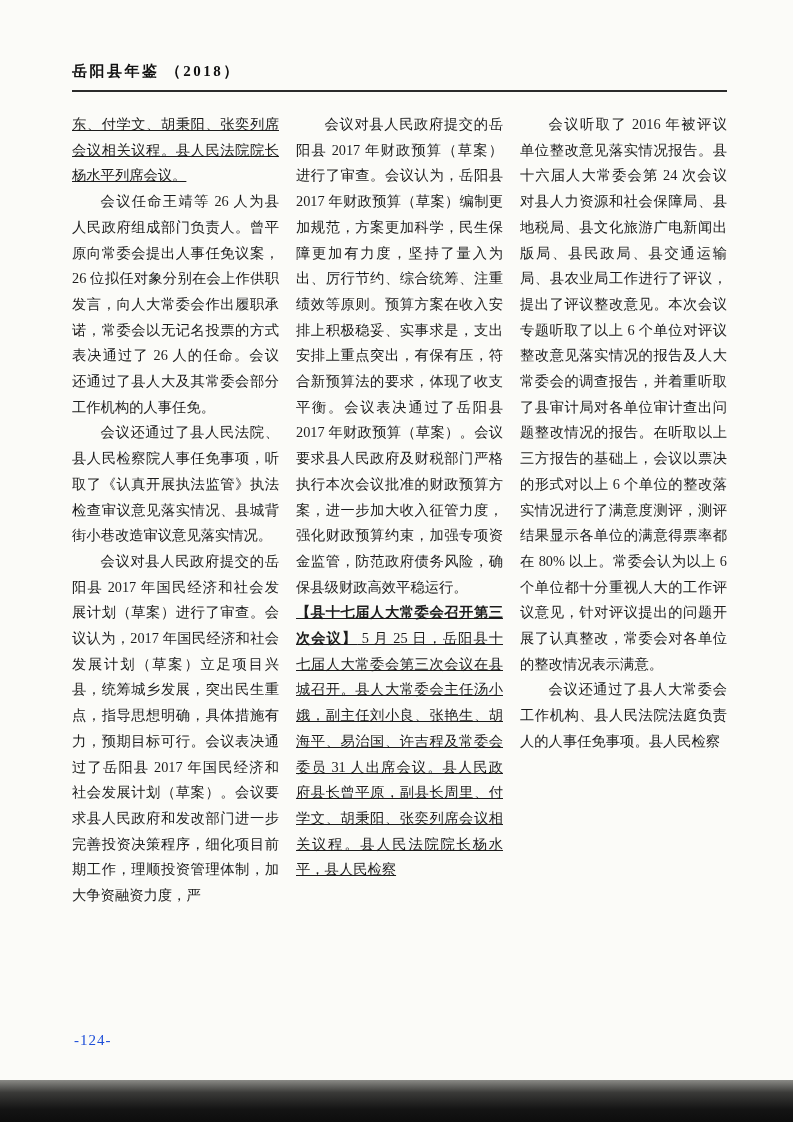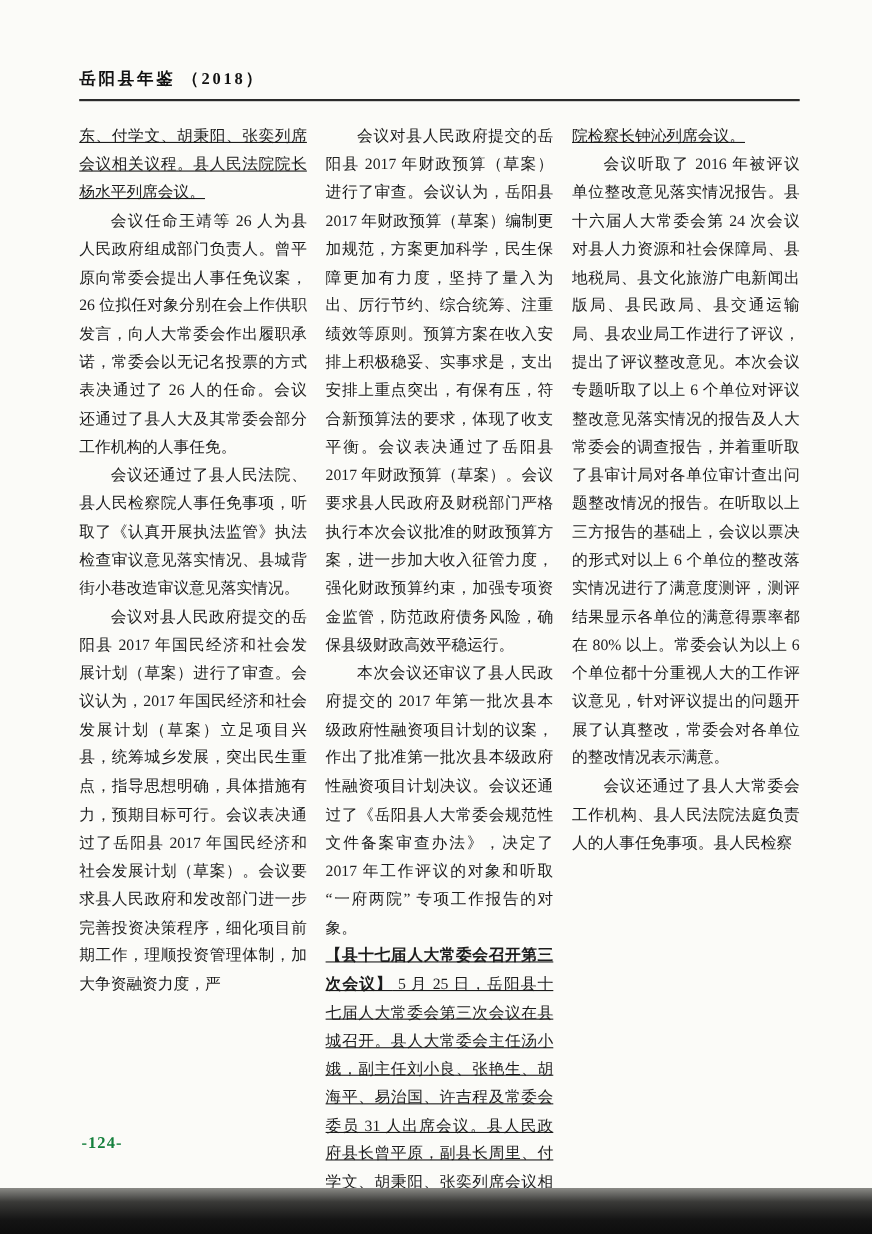--- a/index.html
+++ b/index.html
@@ -49,23 +49,23 @@
   p.indent { text-indent: 2em; }
   p.noindent { text-indent: 0; text-decoration: underline; }
   .entry-head {
     font-family: "Liberation Sans", "DejaVu Sans", sans-serif;
     font-weight: bold;
   }
   .page-number {
     position: absolute;
     left: 74px; top: 1032px;
     font-size: 15px;
-    font-weight: bold;
+    font-weight: normal;
     letter-spacing: 1px;
-    color: #15803d;
+    color: #1d4ed8;
   }
   .scan-edge {
     position: absolute;
     left: 0; right: 0; bottom: 0;
     height: 42px;
     background: linear-gradient(180deg, #8a8a86 0%, #3a3a38 30%, #141414 70%, #0d0d0d 100%);
   }
 </style>
 </head>
 <body>
@@ -81,28 +81,26 @@
 
     <section class="col">
       <p class="noindent">东、付学文、胡秉阳、张奕列席会议相关议程。县人民法院院长杨水平列席会议。</p>
       <p class="indent">会议任命王靖等 26 人为县人民政府组成部门负责人。曾平原向常委会提出人事任免议案，26 位拟任对象分别在会上作供职发言，向人大常委会作出履职承诺，常委会以无记名投票的方式表决通过了 26 人的任命。会议还通过了县人大及其常委会部分工作机构的人事任免。</p>
       <p class="indent">会议还通过了县人民法院、县人民检察院人事任免事项，听取了《认真开展执法监管》执法检查审议意见落实情况、县城背街小巷改造审议意见落实情况。</p>
       <p class="indent">会议对县人民政府提交的岳阳县 2017 年国民经济和社会发展计划（草案）进行了审查。会议认为，2017 年国民经济和社会发展计划（草案）立足项目兴县，统筹城乡发展，突出民生重点，指导思想明确，具体措施有力，预期目标可行。会议表决通过了岳阳县 2017 年国民经济和社会发展计划（草案）。会议要求县人民政府和发改部门进一步完善投资决策程序，细化项目前期工作，理顺投资管理体制，加大争资融资力度，严</p>
     </section>
 
     <section class="col">
       <p class="indent">会议对县人民政府提交的岳阳县 2017 年财政预算（草案）进行了审查。会议认为，岳阳县 2017 年财政预算（草案）编制更加规范，方案更加科学，民生保障更加有力度，坚持了量入为出、厉行节约、综合统筹、注重绩效等原则。预算方案在收入安排上积极稳妥、实事求是，支出安排上重点突出，有保有压，符合新预算法的要求，体现了收支平衡。会议表决通过了岳阳县 2017 年财政预算（草案）。会议要求县人民政府及财税部门严格执行本次会议批准的财政预算方案，进一步加大收入征管力度，强化财政预算约束，加强专项资金监管，防范政府债务风险，确保县级财政高效平稳运行。</p>
-      <p class="indent">本次会议还审议了县人民政府提交的 2017 年第一批次县本级政府性融资项目计划的议案，作出了批准第一批次县本级政府性融资项目计划决议。会议还通过了《岳阳县人大常委会规范性文件备案审查办法》，决定了 2017 年工作评议的对象和听取 “一府两院” 专项工作报告的对象。</p>
       <p class="noindent">
         <b class="entry-head">【县十七届人大常委会召开第三次会议】</b><span> 5 月 25 日，岳阳县十七届人大常委会第三次会议在县城召开。县人大常委会主任汤小娥，副主任刘小良、张艳生、胡海平、易治国、许吉程及常委会委员 31 人出席会议。县人民政府县长曾平原，副县长周里、付学文、胡秉阳、张奕列席会议相关议程。县人民法院院长杨水平，县人民检察</span>
       </p>
     </section>
 
     <section class="col">
-      <p class="noindent">院检察长钟沁列席会议。</p>
       <p class="indent">会议听取了 2016 年被评议单位整改意见落实情况报告。县十六届人大常委会第 24 次会议对县人力资源和社会保障局、县地税局、县文化旅游广电新闻出版局、县民政局、县交通运输局、县农业局工作进行了评议，提出了评议整改意见。本次会议专题听取了以上 6 个单位对评议整改意见落实情况的报告及人大常委会的调查报告，并着重听取了县审计局对各单位审计查出问题整改情况的报告。在听取以上三方报告的基础上，会议以票决的形式对以上 6 个单位的整改落实情况进行了满意度测评，测评结果显示各单位的满意得票率都在 80% 以上。常委会认为以上 6 个单位都十分重视人大的工作评议意见，针对评议提出的问题开展了认真整改，常委会对各单位的整改情况表示满意。</p>
       <p class="indent">会议还通过了县人大常委会工作机构、县人民法院法庭负责人的人事任免事项。县人民检察</p>
     </section>
 
   </main>
 
   <footer>
     <div class="page-number">-124-</div>
   </footer>
 

